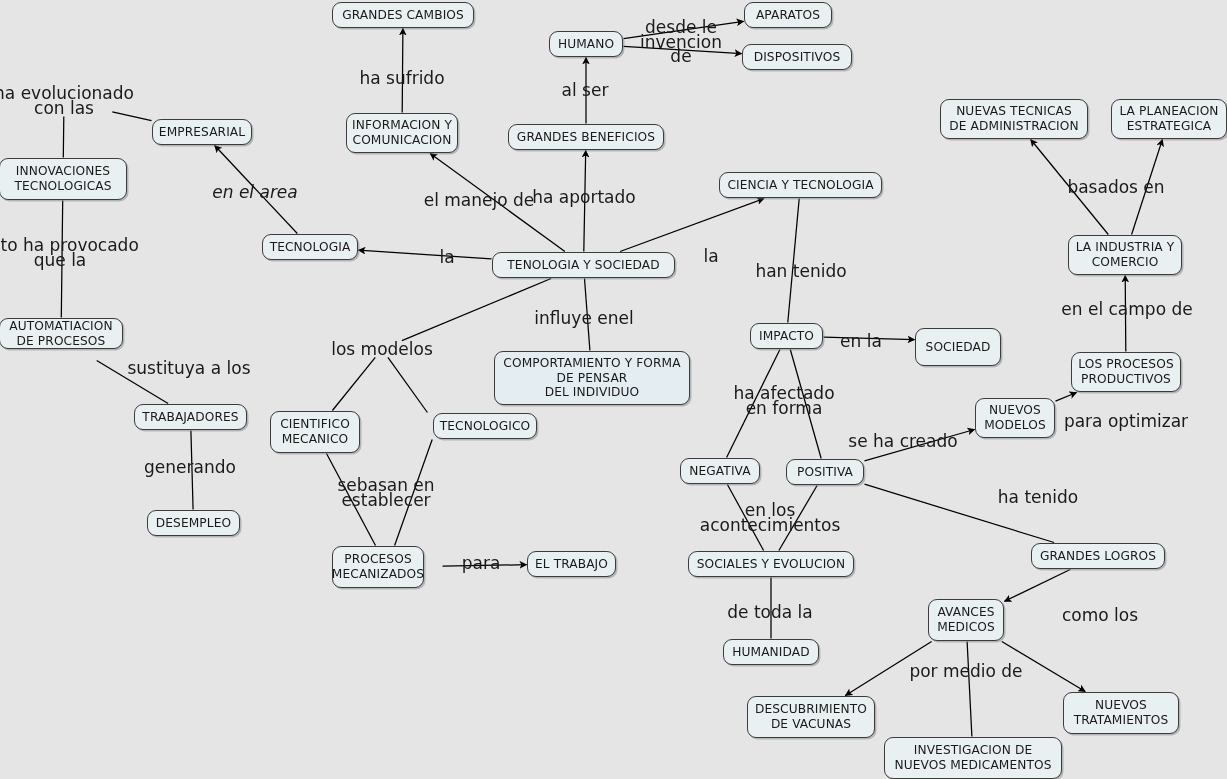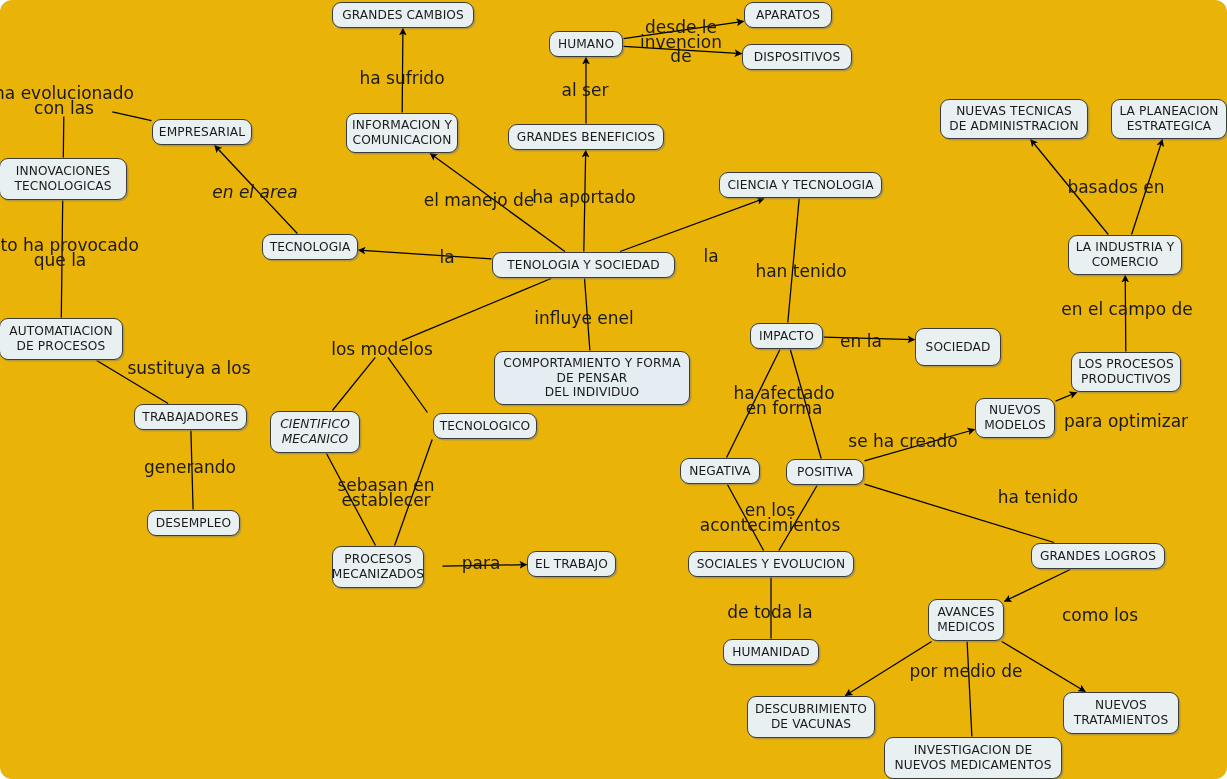--- a/index.html
+++ b/index.html
@@ -4,24 +4,23 @@
 <style>
   html, body {
     margin: 0;
     padding: 0;
     background: #ffffff;
   }
   #canvas {
     position: relative;
     width: 1227px;
     height: 779px;
-    background: #eab308;
+    background: #e5e5e5;
     overflow: hidden;
     font-family: "DejaVu Sans", "Liberation Sans", sans-serif;
-    border-radius: 12px;
   }
   #edges {
     position: absolute;
     left: 0;
     top: 0;
     width: 1227px;
     height: 779px;
   }
   .node {
     position: absolute;
@@ -120,32 +119,32 @@
 DE ADMINISTRACION</div>
       <div class="node" style="left: 1111px; top: 99px; width: 116px; height: 40px;">LA PLANEACION
 ESTRATEGICA</div>
       <div class="node" style="left: -1px; top: 158px; width: 128px; height: 42px;">INNOVACIONES
 TECNOLOGICAS</div>
       <div class="node" style="left: 719px; top: 172px; width: 163px; height: 26px;">CIENCIA Y TECNOLOGIA</div>
       <div class="node" style="left: 262px; top: 234px; width: 96px; height: 26px;">TECNOLOGIA</div>
       <div class="node" style="left: 492px; top: 252px; width: 183px; height: 26px;">TENOLOGIA Y SOCIEDAD</div>
       <div class="node" style="left: 1068px; top: 235px; width: 114px; height: 40px;">LA INDUSTRIA Y
 COMERCIO</div>
-      <div class="node" style="left: -1px; top: 318px; width: 124px; height: 42px; text-align: center;">AUTOMATIACION
+      <div class="node" style="left: -1px; top: 318px; width: 124px; height: 31px; text-align: center;">AUTOMATIACION
 DE PROCESOS</div>
       <div class="node" style="left: 750px; top: 323px; width: 73px; height: 26px;">IMPACTO</div>
       <div class="node" style="left: 915px; top: 328px; width: 86px; height: 38px;">SOCIEDAD</div>
       <div class="node" style="left: 1071px; top: 352px; width: 110px; height: 40px;">LOS PROCESOS
 PRODUCTIVOS</div>
       <div class="node tinted" style="left: 494px; top: 351px; width: 196px; height: 54px;">COMPORTAMIENTO Y FORMA
 DE PENSAR
 DEL INDIVIDUO</div>
       <div class="node" style="left: 975px; top: 398px; width: 80px; height: 40px;">NUEVOS
 MODELOS</div>
-      <div class="node" style="left: 270px; top: 411px; width: 90px; height: 42px; font-style: italic;">CIENTIFICO
+      <div class="node" style="left: 270px; top: 411px; width: 90px; height: 42px;">CIENTIFICO
 MECANICO</div>
       <div class="node" style="left: 385px; top: 413px; width: 104px; height: 26px; margin-left: 48px;">TECNOLOGICO</div>
       <div class="node" style="left: 680px; top: 458px; width: 80px; height: 26px;">NEGATIVA</div>
       <div class="node" style="left: 786px; top: 459px; width: 78px; height: 26px;">POSITIVA</div>
       <div class="node" style="left: 147px; top: 510px; width: 93px; height: 26px;">DESEMPLEO</div>
       <div class="node" style="left: 332px; top: 546px; width: 92px; height: 42px;">PROCESOS
 MECANIZADOS</div>
       <div class="node" style="left: 527px; top: 551px; width: 89px; height: 26px;">EL TRABAJO</div>
       <div class="node" style="left: 688px; top: 551px; width: 166px; height: 26px;">SOCIALES Y EVOLUCION</div>
       <div class="node" style="left: 1031px; top: 543px; width: 134px; height: 26px;">GRANDES LOGROS</div>

